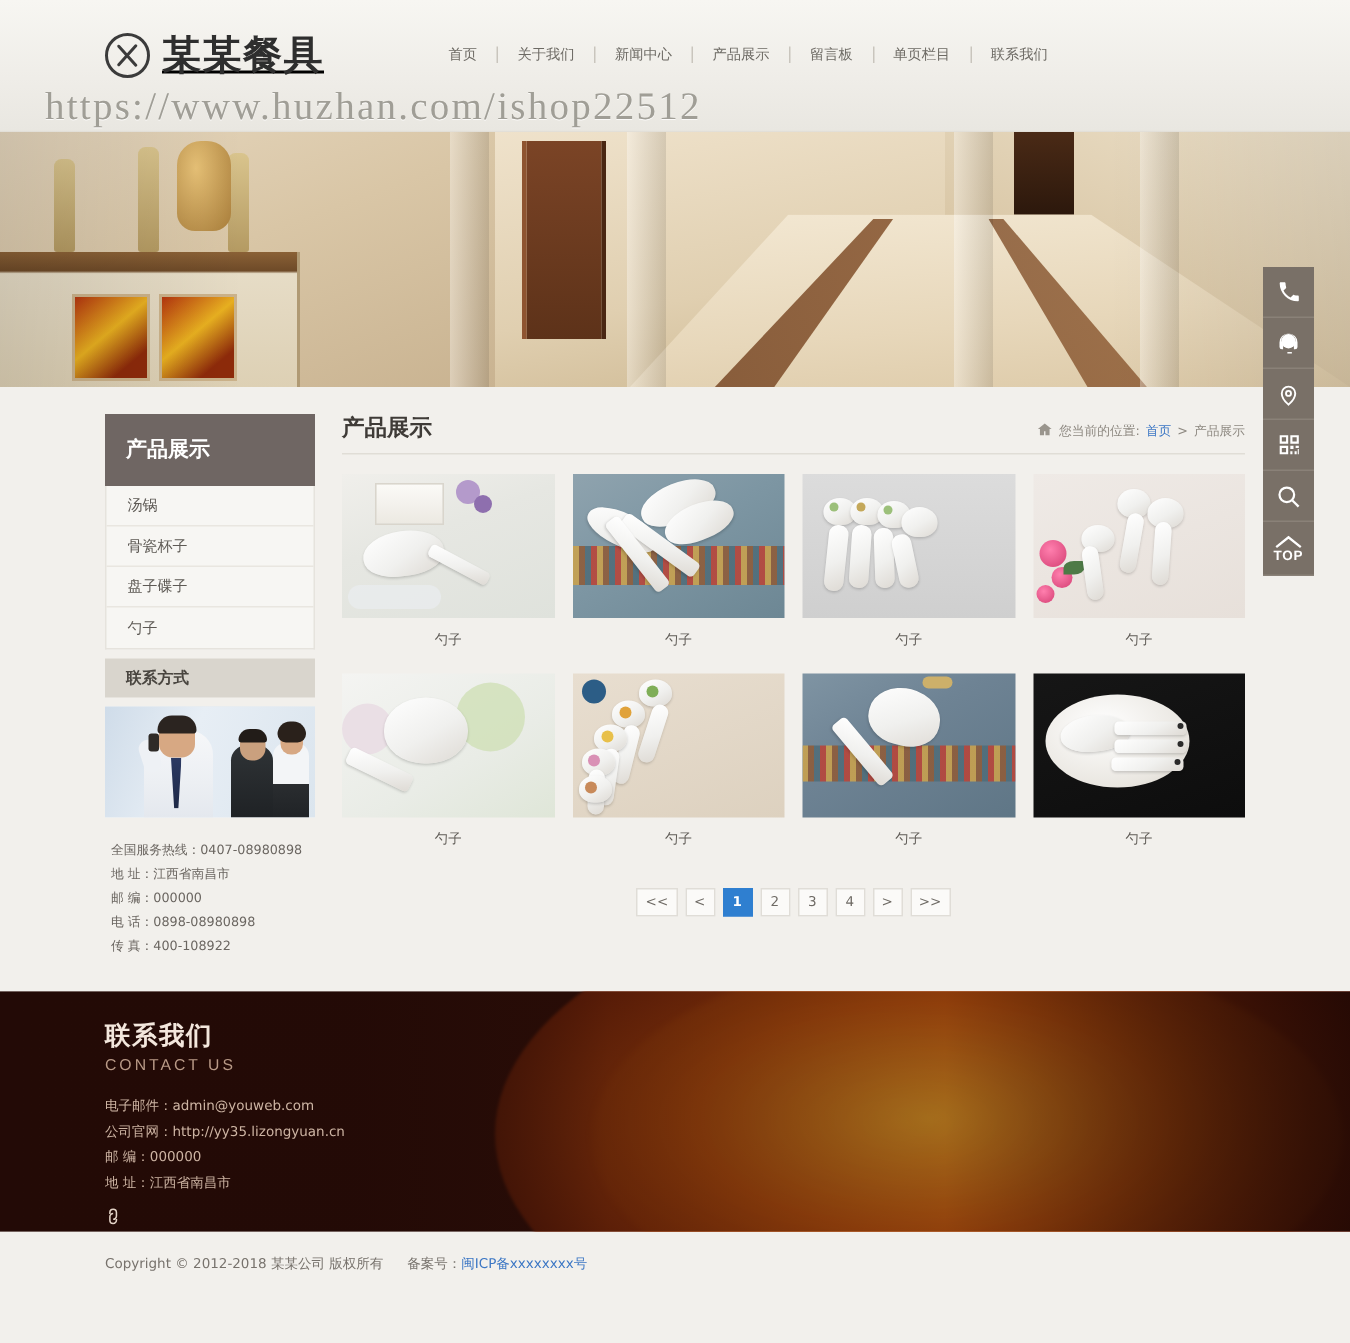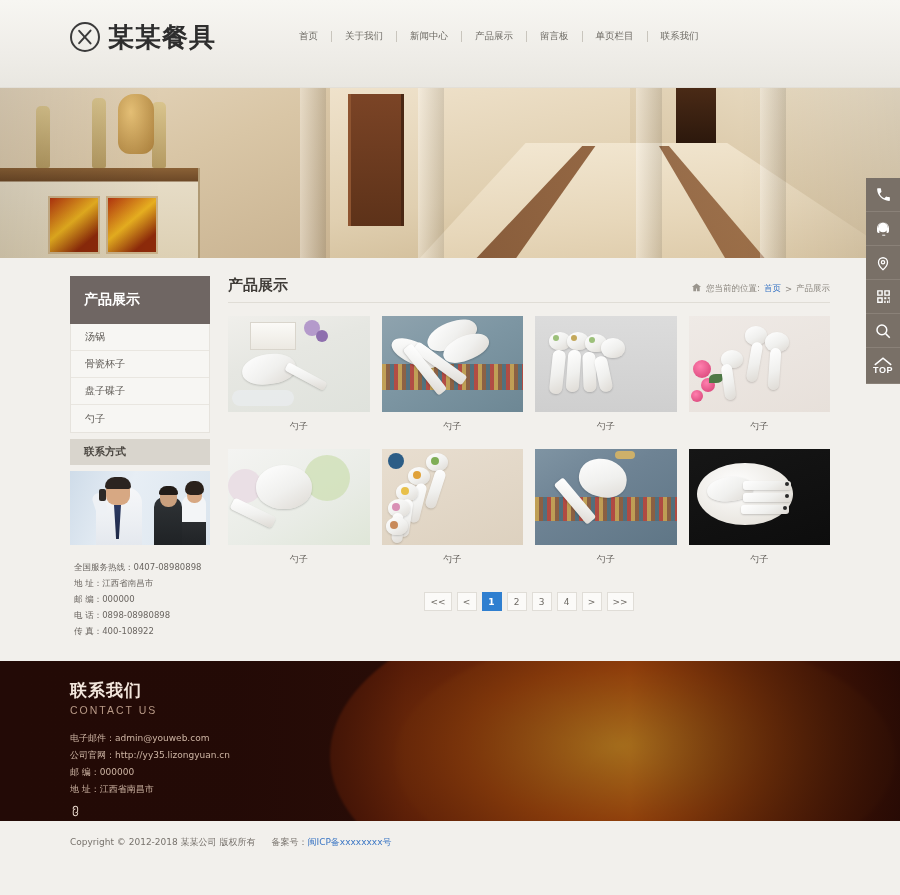--- a/index.html
+++ b/index.html
@@ -15,21 +15,21 @@
   .header {
     position: relative;
     height: 88px;
     background: linear-gradient(180deg,#f7f6f2 0%, #efedE8 60%, #e9e7e1 100%);
     border-bottom: 1px solid #e2dfd8;
   }
   .header-inner {
     width: 760px; margin: 0 auto; height: 88px;
     display: flex; align-items: flex-start; padding-top: 22px;
   }
-  .logo { display: flex; align-items: center; gap: 8px; }
+  .logo { display: flex; align-items: center; gap: 8px; text-decoration: underline; }
   .logo-mark {
     width: 30px; height: 30px; border-radius: 50%;
     border: 2.5px solid #3b3b3b; position: relative; flex: none;
   }
   .logo-mark:before, .logo-mark:after {
     content: ""; position: absolute; left: 50%; top: 50%;
     width: 2.4px; height: 19px; background: #3b3b3b;
     border-radius: 1px;
   }
   .logo-mark:before { transform: translate(-50%,-50%) rotate(42deg); }
@@ -116,21 +116,21 @@
   .b-lampbowl {
     position:absolute; width:36px; height:60px; bottom:104px; left:118px;
     background: radial-gradient(ellipse at 35% 30%, #e8c277, #a87d3a);
     border-radius: 16px 16px 12px 12px;
   }
   .b-veil { position:absolute; inset:0;
     background: linear-gradient(90deg, rgba(0,0,0,.10), rgba(0,0,0,0) 18%, rgba(0,0,0,0) 82%, rgba(0,0,0,.08)); }
 
   
   .floatbar {
-    position: absolute; right: 0; top: 178px; width: 34px; z-index: 30; text-align: center;
+    position: absolute; right: 0; top: 178px; width: 58px; z-index: 30; text-align: center;
   }
   .fb-item {
     width: 34px; height: 34px; background: #797067;
     display: flex; align-items: center; justify-content: center;
     border-bottom: 1px solid #8a8178; cursor: pointer; color: #fff;
   }
   .fb-item svg { display:block; }
   .fb-top { flex-direction: column; height: 36px; background:#797067; }
   .fb-top .tl { font-size: 9px; font-weight: bold; line-height: 9px; letter-spacing:.5px; }
 
@@ -337,20 +337,21 @@
       <div class="nav-sep"></div>
       <div class="nav-item">产品展示</div>
       <div class="nav-sep"></div>
       <div class="nav-item">留言板</div>
       <div class="nav-sep"></div>
       <div class="nav-item">单页栏目</div>
       <div class="nav-sep"></div>
       <div class="nav-item">联系我们</div>
     </div>
   </div>
+  <div class="watermark">https://www.huzhan.com/ishop22512</div>
 </div>
 
 <div class="banner">
   <div class="banner-art">
     <div class="b-wall-l"></div>
     <div class="b-wall-m"></div>
     <div class="b-wall-r"></div>
     <div class="b-door"></div>
     <div class="b-door2"></div>
     <div class="b-floor"></div>

